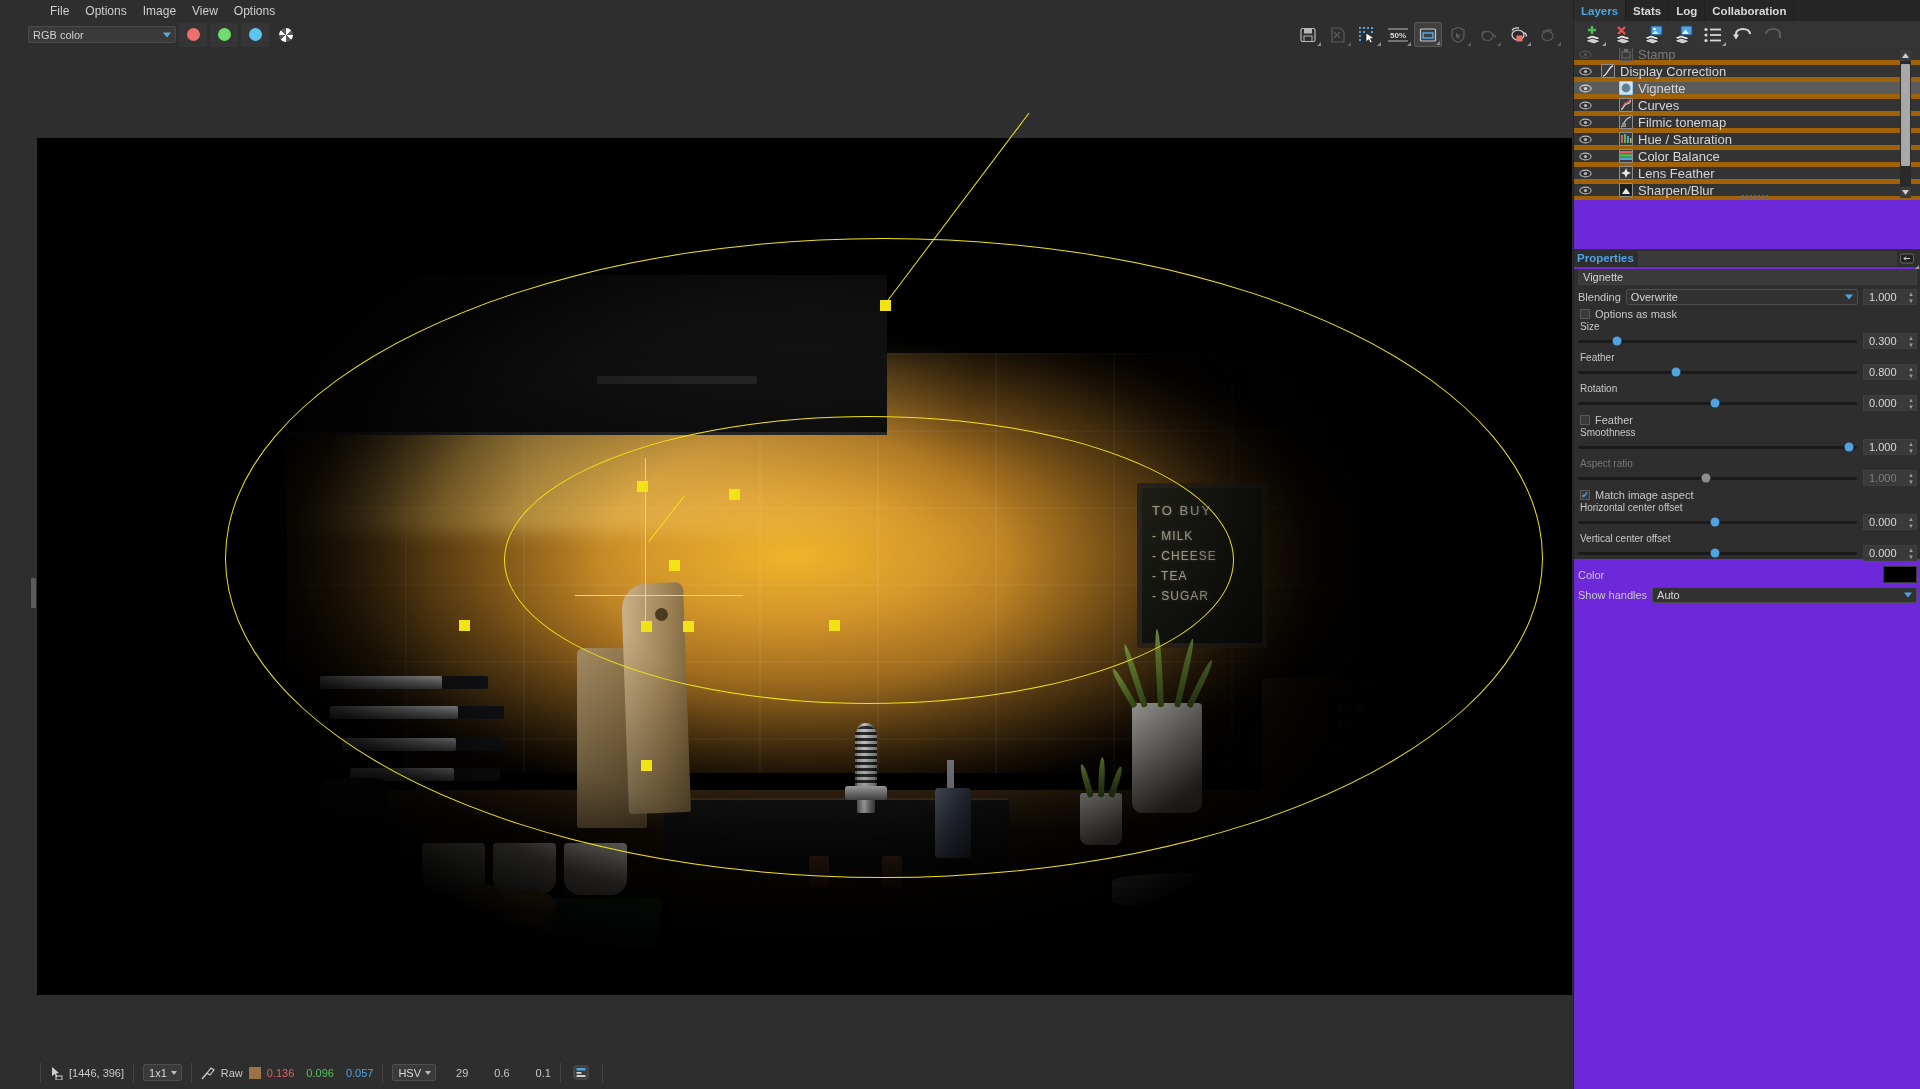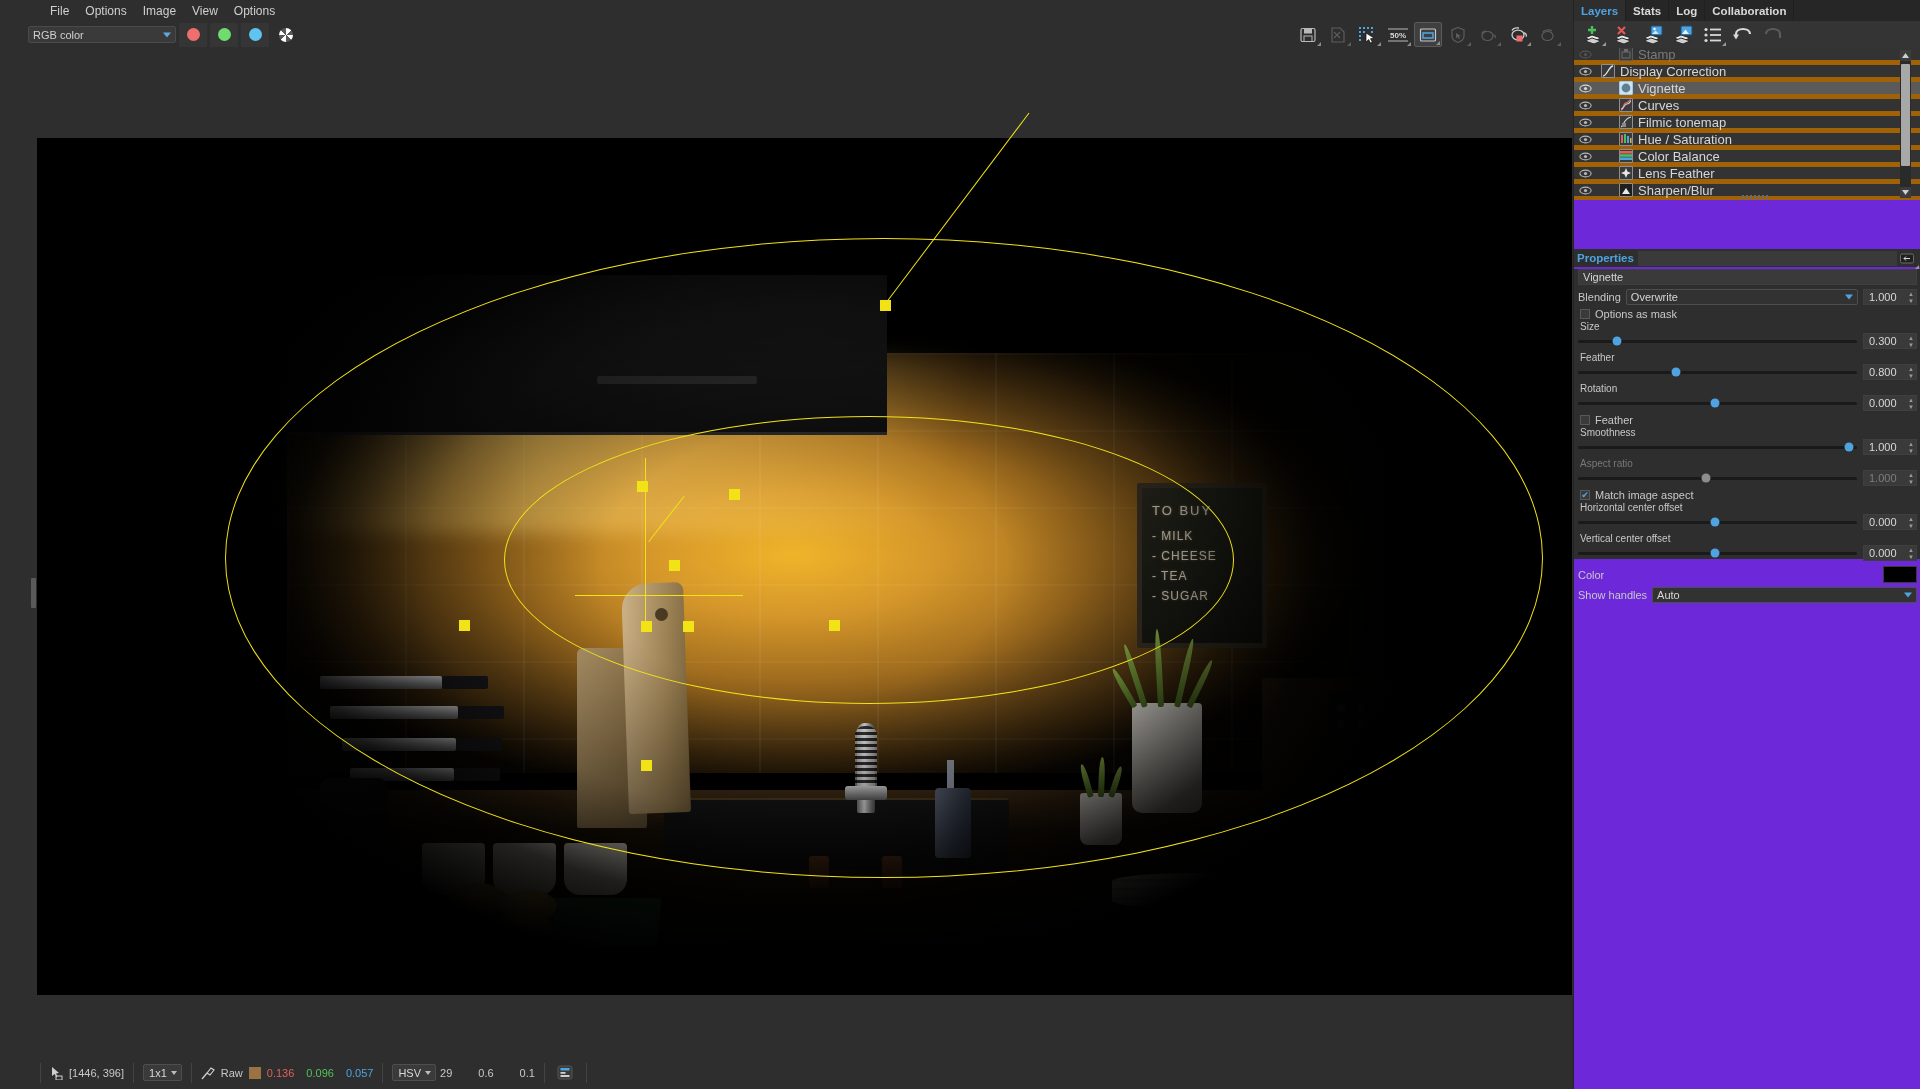--- a/index.html
+++ b/index.html
@@ -679,21 +679,21 @@
         <span class="swatch-sm"></span>
         <span style="color:#e06060">0.136</span>
         <span style="color:#53c25a;margin-left:6px">0.096</span>
         <span style="color:#4ea3e0;margin-left:6px">0.057</span>
       </div>
       <div class="sb-sep"></div>
       <div class="sb-mini-combo">
         <span>HSV</span>
         <span class="arrow"></span>
       </div>
-      <div class="sb-item" style="gap:26px;margin-left:4px">
+      <div class="sb-item" style="gap:26px;margin-left:20px">
         <span>29</span>
         <span>0.6</span>
         <span>0.1</span>
       </div>
       <div class="sb-sep"></div>
       <div class="sb-endicon">
         <svg width="16" height="15" viewBox="0 0 16 15">
             <rect x="1" y="1" width="14" height="13" rx="2" fill="#3a3a3a" stroke="#555" stroke-width="1"></rect>
             <rect x="3.5" y="3" width="9" height="2.5" fill="#4ea3e0"></rect>
             <rect x="3.5" y="7" width="5" height="1.8" fill="#cfcfcf"></rect>

